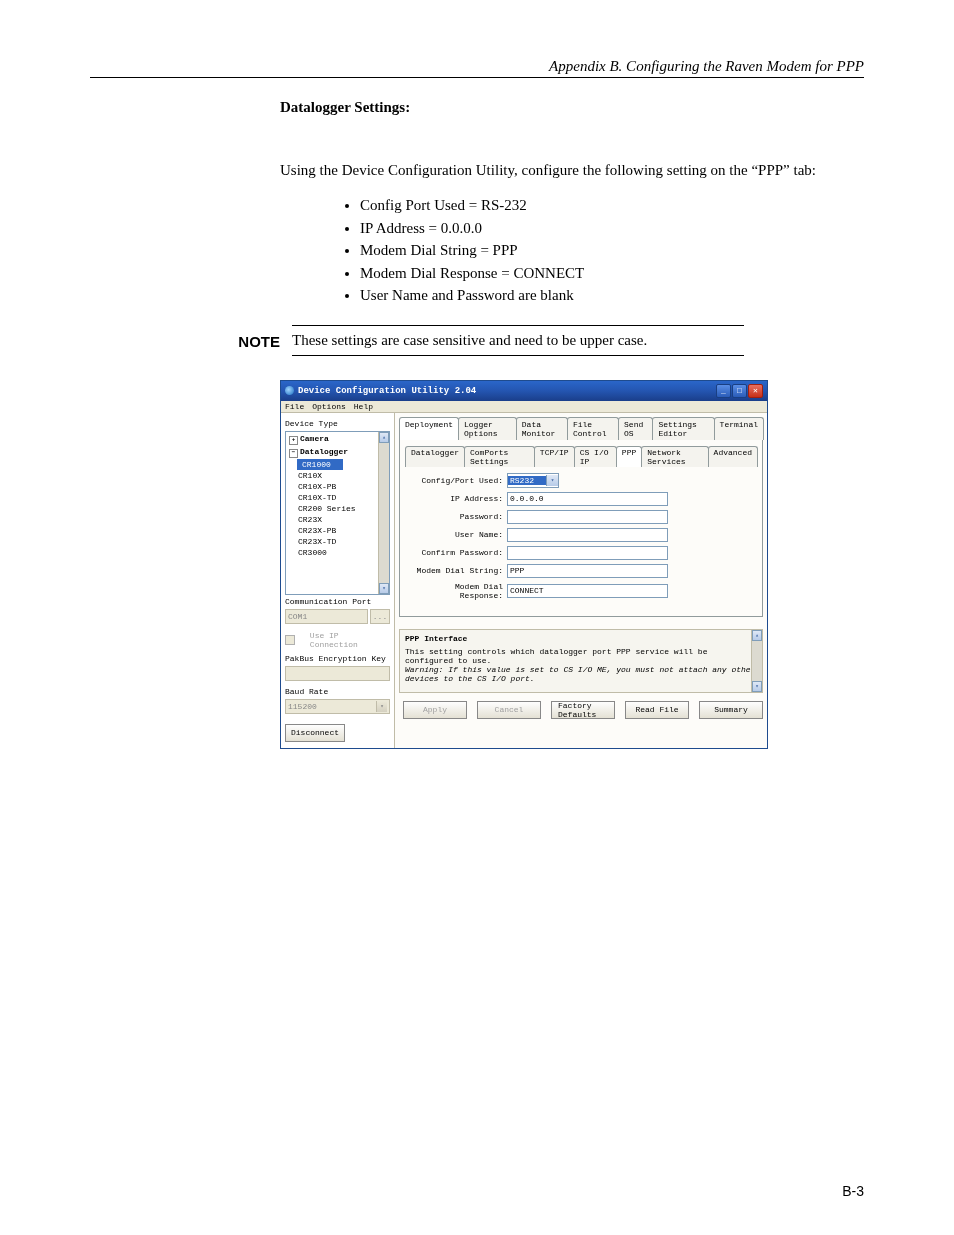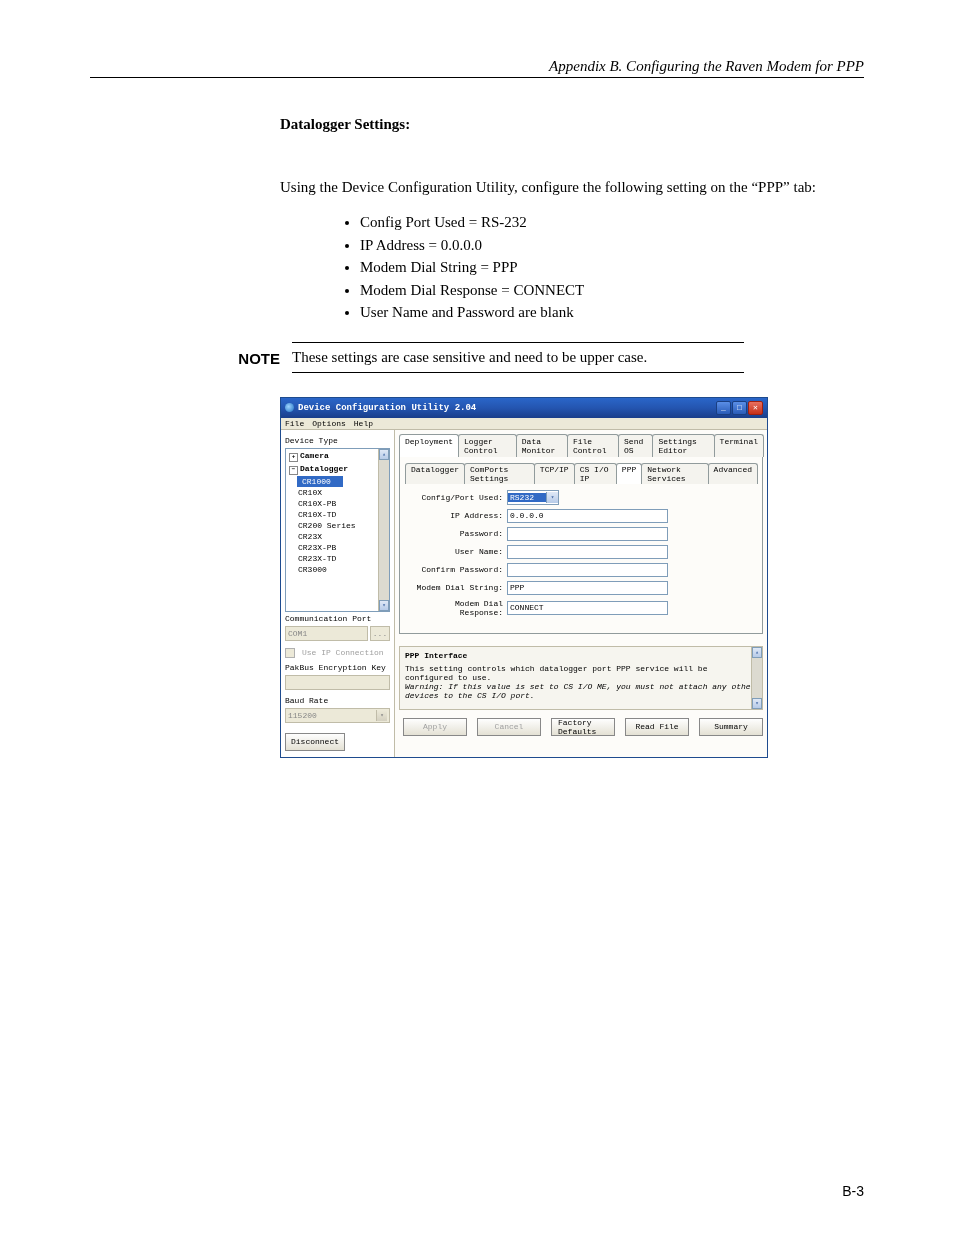--- a/index.html
+++ b/index.html
@@ -15,21 +15,21 @@
     padding: 58px 90px 40px 90px;
     position: relative;
     height: 1137px;
   }
   .header-line {
     border-bottom: 1px solid #000;
     text-align: right;
     font-style: italic;
     font-size: 15px;
     padding-bottom: 2px;
-    margin-bottom: 38px;
+    margin-bottom: 21px;
   }
   .body-text {
     margin-left: 190px;
     margin-right: 10px;
   }
   .section-title {
     font-weight: bold;
     font-size: 15px;
     margin-bottom: 18px;
   }
@@ -165,21 +165,21 @@
   .lp-select {
     border: 1px solid #c0bca8; background: #ece9d8; color: #888;
     font-size: 8px; height: 13px; padding: 0 2px; display: flex; align-items: center;
     justify-content: space-between; margin-bottom: 4px;
   }
   .dd-arrow {
     width: 10px; height: 11px; background: linear-gradient(to bottom,#ece9d8,#d4d0c0);
     border-left: 1px solid #c0bca8; display:flex; align-items:center; justify-content:center;
     font-size:6px; color:#888;
   }
-  .chk-row { display: flex; align-items: center; gap: 7px; margin: 3px 0; color:#a0a0a0; font-size:8px;}
+  .chk-row { display: flex; align-items: center; gap: 15px; margin: 3px 0; color:#a0a0a0; font-size:8px;}
   .chk { width:8px; height:8px; border:1px solid #b0b0b0; background:#ece9d8; }
   .disc-btn {
     margin-top: 6px; width: 58px; height: 16px;
     border: 1px solid #888; background: linear-gradient(to bottom,#fefefe,#e4e1d4);
     font-size: 8px; display:flex; align-items:center; justify-content:center;
   }
   .right-pane {
     flex: 1;
     padding: 3px 4px 6px 4px;
     display: flex; flex-direction: column;
@@ -333,21 +333,21 @@
         <div class="lp-select">
           <span>115200</span>
           <span class="dd-arrow">▾</span>
         </div>
         <div class="disc-btn">Disconnect</div>
       </div>
 
       <div class="right-pane">
         <div class="tab-row">
           <div class="tab active">Deployment</div>
-          <div class="tab">Logger Control</div>
+          <div class="tab">Logger Options</div>
           <div class="tab">Data Monitor</div>
           <div class="tab">File Control</div>
           <div class="tab">Send OS</div>
           <div class="tab">Settings Editor</div>
           <div class="tab">Terminal</div>
         </div>
         <div class="tab-body">
           <div class="subtab-row">
             <div class="subtab">Datalogger</div>
             <div class="subtab">ComPorts Settings</div>

